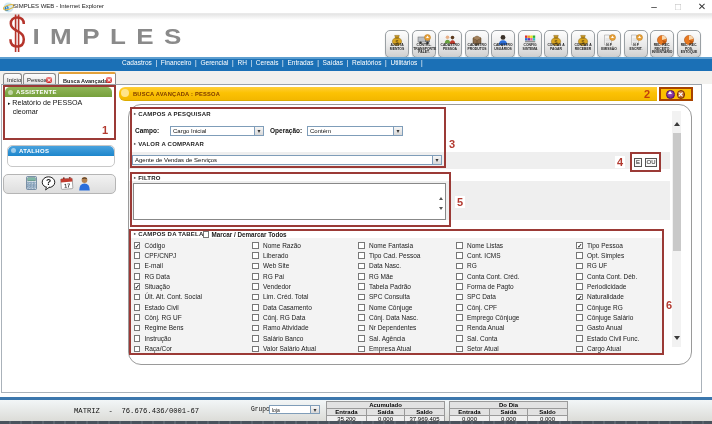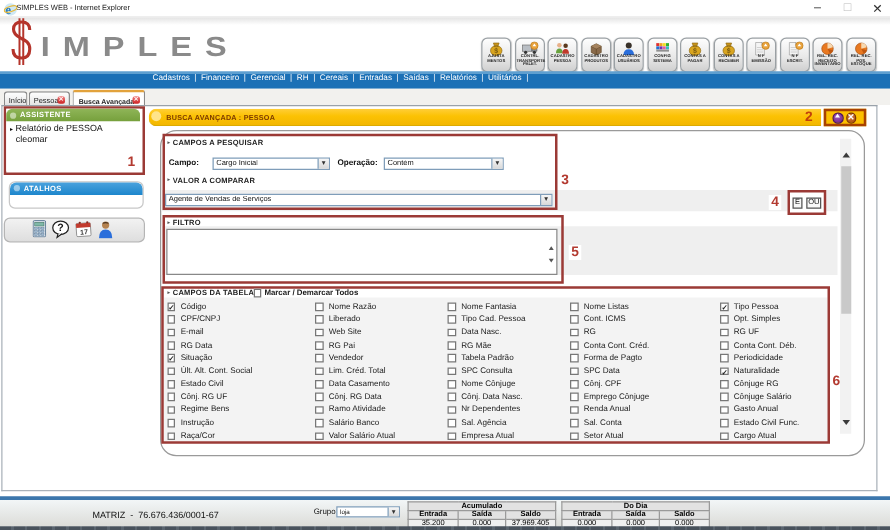--- a/index.html
+++ b/index.html
@@ -61,21 +61,21 @@
 .cb{position:absolute;width:6.5px;height:6.5px;background:#fff;border:1px solid #777;}
 .cb.ck:after{content:"\2713";position:absolute;left:0.2px;top:-1px;font-size:6px;color:#222;font-weight:bold;}
 .cblbl{position:absolute;font-size:6.5px;color:#1a1a1a;white-space:nowrap;}
 
 .sbtrack{position:absolute;background:#f2f2f2;}
 .sbthumb{position:absolute;background:#c9c9c9;}
 
 #bluebar{left:0;top:397px;width:712px;height:3px;background:#3c77ad;}
 #statusbar{left:0;top:400px;width:712px;height:21px;background:linear-gradient(#f2f6f7,#dcdcd8);}
 #darkstrip{left:0;top:421px;width:712px;height:3px;background:repeating-linear-gradient(90deg,#49525c 0 9px,#5a646e 9px 11px);}
-.stxt{position:absolute;font-size:6.8px;color:#111;}
+.stxt{position:absolute;font-size:6.8px;color:#111;font-family:Liberation Mono, monospace;}
 table.stab{position:absolute;border-collapse:collapse;font-size:6px;}
 table.stab td{border:1px solid #9a9a9a;text-align:center;padding:0;height:6.3px;background:#efefef;}
 table.stab td.hd{font-weight:bold;background:#e2e2e2;}
 </style>
 </head>
 <body>
 
 <div class="abs" id="titlebar"></div>
 <svg class="abs" style="left:3px;top:2px;" width="11" height="11" viewBox="0 0 11 11">
 <circle cx="5.5" cy="5.5" r="5" fill="#cfe8f4"></circle>

